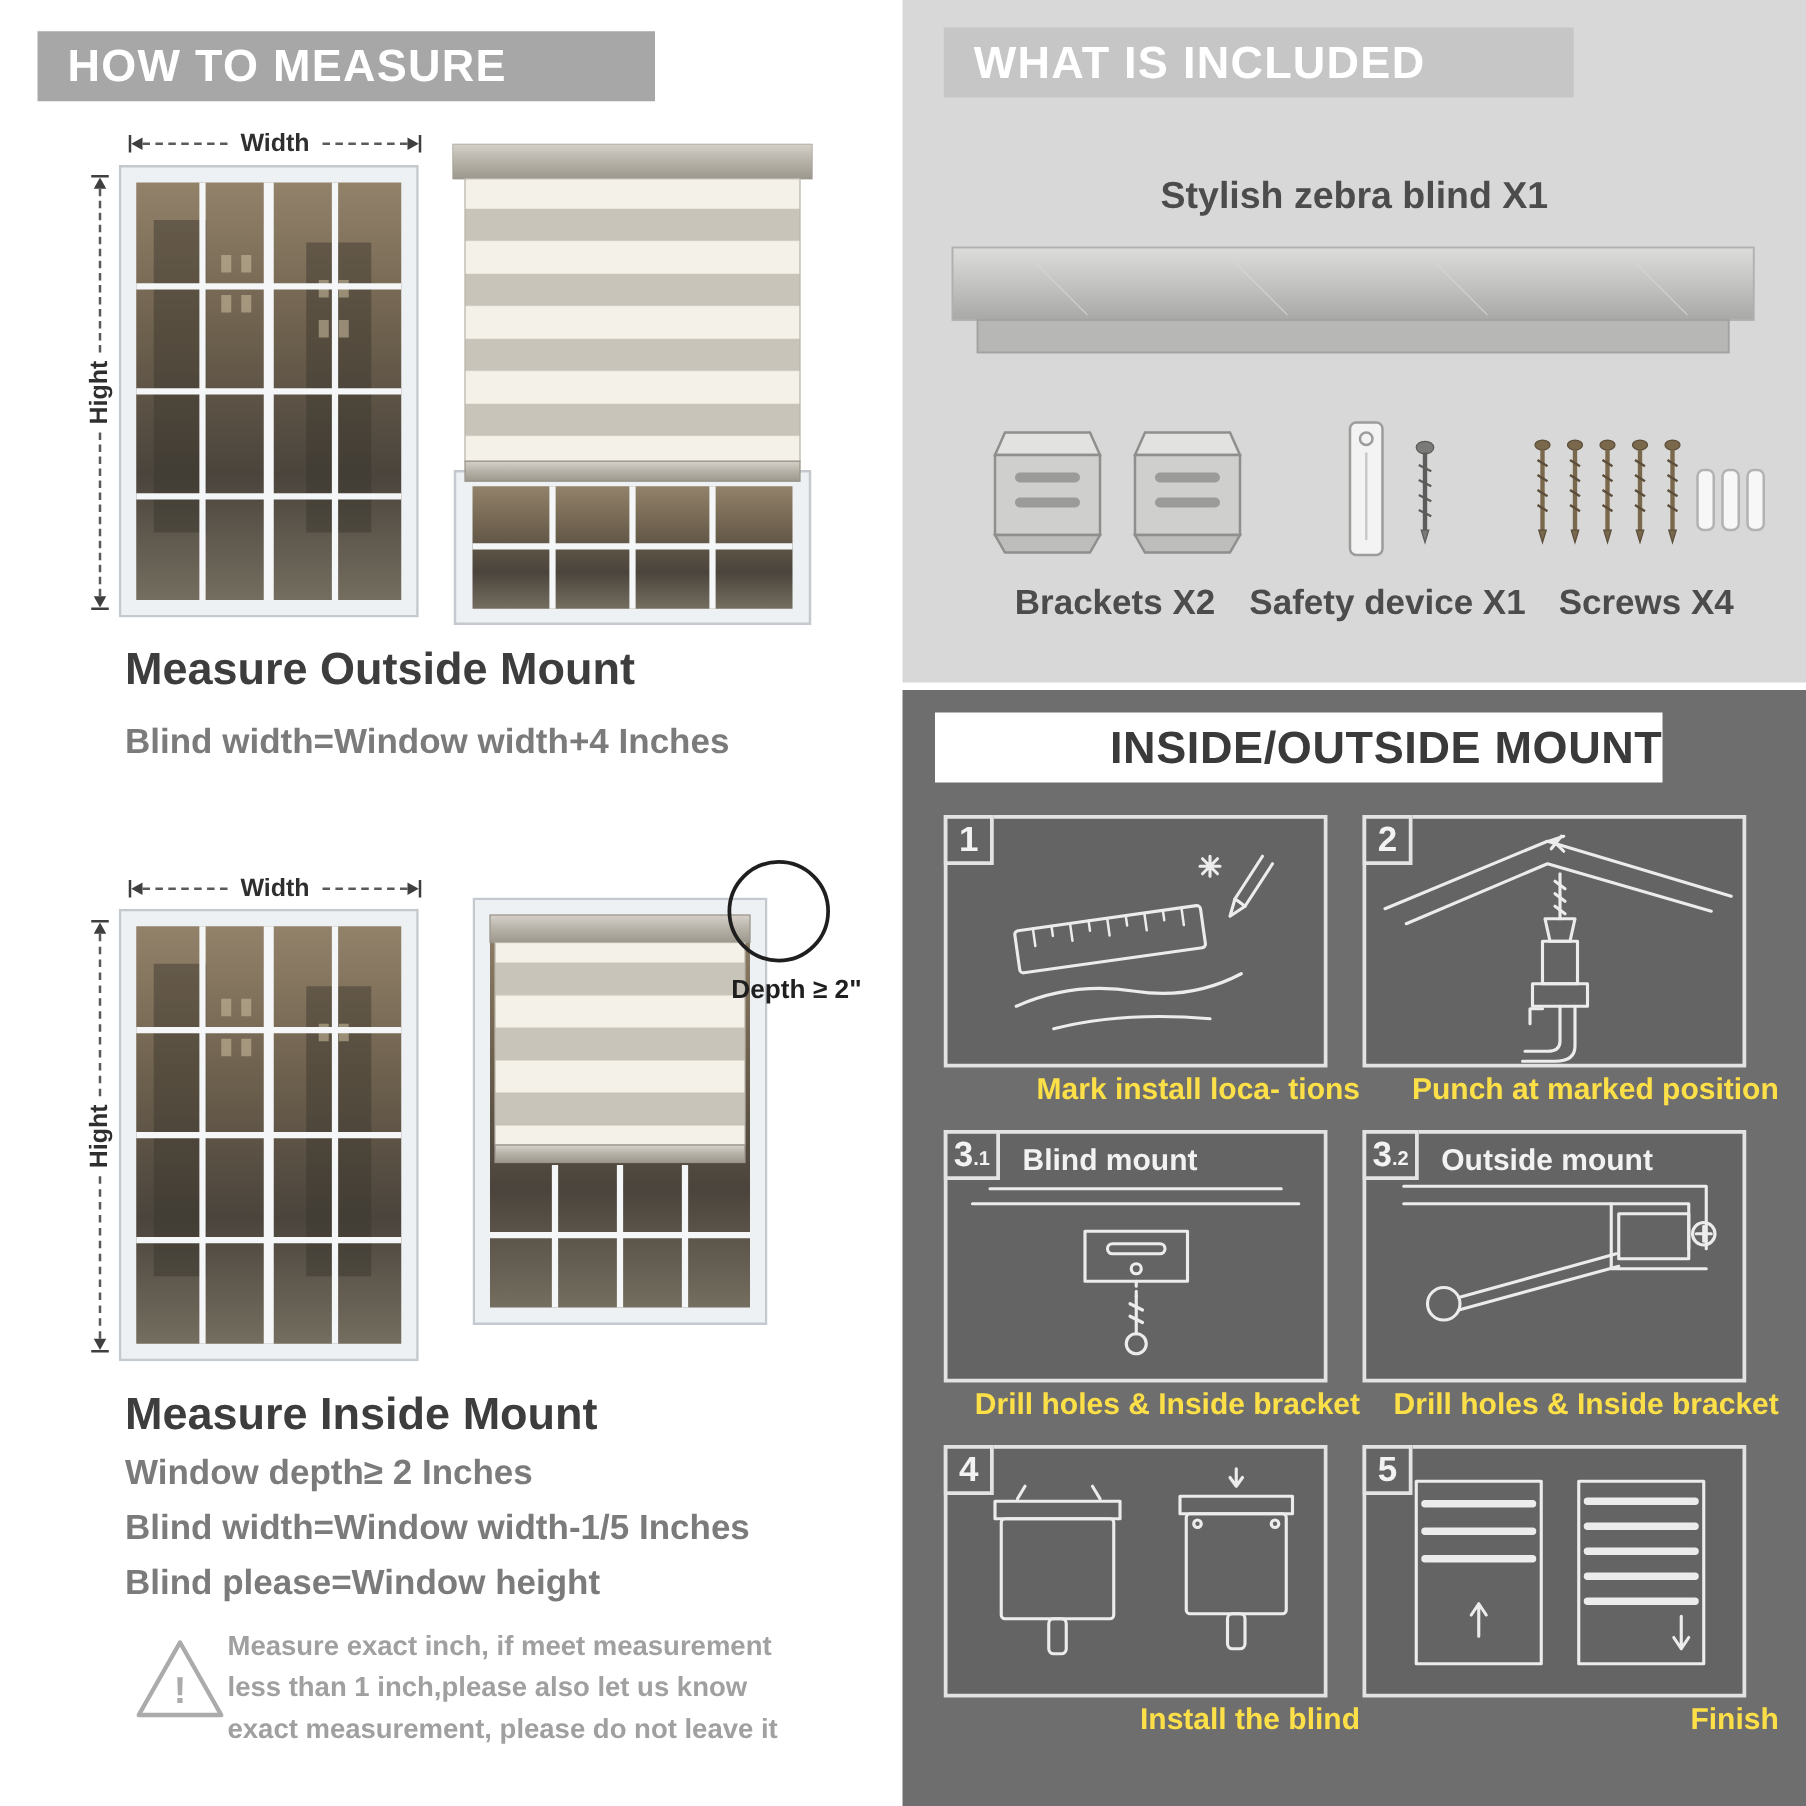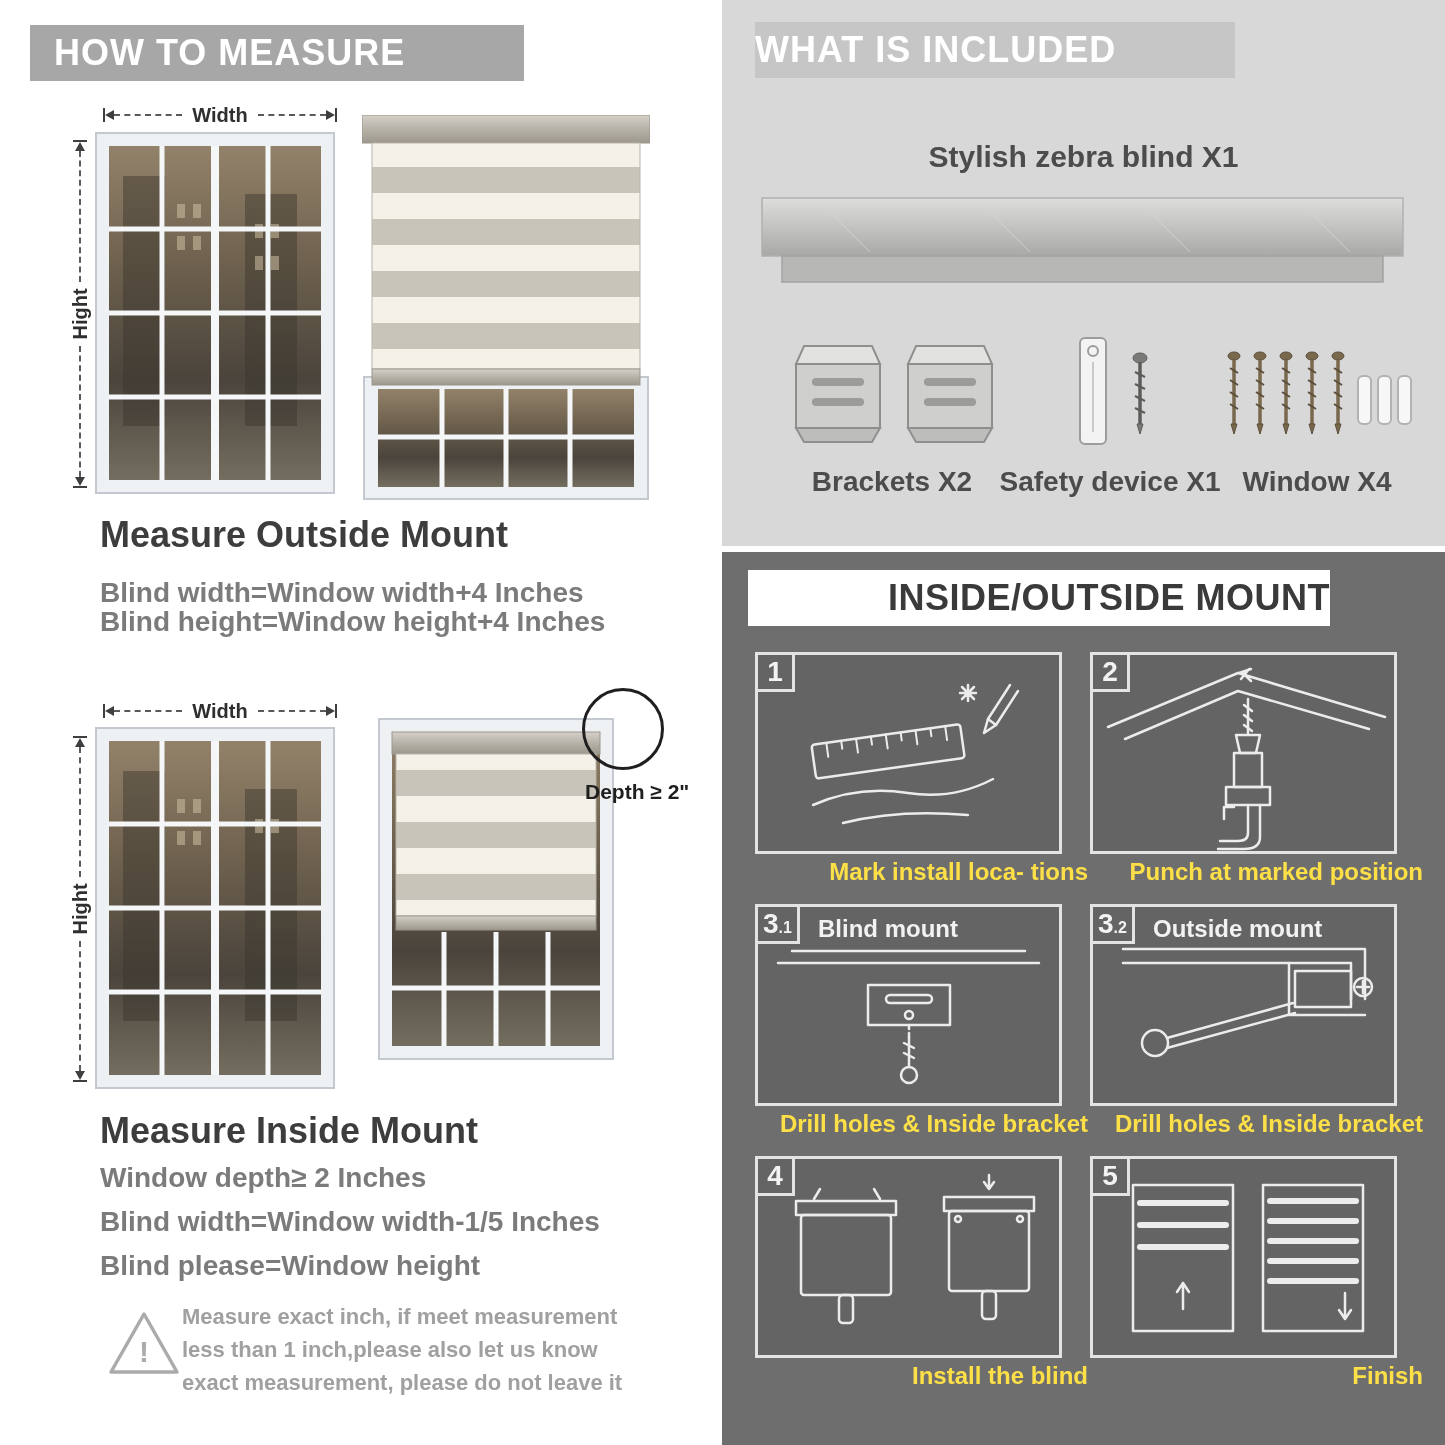--- a/index.html
+++ b/index.html
@@ -26,21 +26,21 @@
   .measure-v{display:flex;flex-direction:column;align-items:center;width:20px;}
   .measure-v .endbar{height:2px;width:14px;background:#3f3f3f;}
   .measure-v .head{width:0;height:0;border-left:5px solid transparent;border-right:5px solid transparent;}
   .measure-v .head.u{border-bottom:9px solid #3f3f3f;}
   .measure-v .head.d{border-top:9px solid #3f3f3f;}
   .measure-v .dash{flex:1;width:0;border-left:2px dashed #5a5a5a;}
   .measure-v .lab{height:64px;display:flex;align-items:center;justify-content:center;transform:rotate(-90deg);font-size:20px;font-weight:bold;color:#2f2f2f;white-space:nowrap;}
 
   
   .included-panel{left:722px;top:0;width:723px;height:546px;background:#d8d8d8;}
-  .included-bar{position:absolute;left:33px;top:22px;width:480px;height:56px;background:#c6c6c6;color:#ffffff;font-weight:bold;font-size:36px;line-height:56px;letter-spacing:1px;}
+  .included-bar{position:absolute;left:33px;top:22px;width:480px;height:56px;background:#c6c6c6;color:#ffffff;font-weight:bold;font-size:36px;line-height:56px;padding-left:24px;letter-spacing:1px;}
   .blind-label{position:absolute;left:0;top:140px;width:723px;text-align:center;font-size:30px;font-weight:bold;color:#4c4c4c;}
   .part-label{position:absolute;font-size:28px;font-weight:bold;color:#4c4c4c;text-align:center;}
 
   
   .mount-panel{left:722px;top:552px;width:723px;height:893px;background:#6e6e6e;text-align:right;}
   .mount-bar{position:absolute;left:26px;top:18px;width:566px;height:56px;background:#ffffff;color:#3a3a3a;font-weight:bold;font-size:36px;line-height:56px;padding-left:16px;letter-spacing:0.5px;}
   .step-box{position:absolute;width:301px;height:196px;background:#646464;border:3px solid #e3e3e3;box-sizing:content-box;}
   .step-badge{position:absolute;top:-3px;left:-3px;height:40px;min-width:40px;border:3px solid #e3e3e3;display:flex;align-items:center;justify-content:center;color:#f2f2f2;font-weight:bold;font-size:28px;padding:0 5px;box-sizing:border-box;background:#646464;z-index:2;}
   .step-badge .sub{font-size:16px;align-self:flex-end;margin-bottom:4px;}
   .step-title{position:absolute;top:8px;left:60px;color:#f2f2f2;font-weight:bold;font-size:24px;z-index:2;}
@@ -141,21 +141,20 @@
         <line x1="16" y1="322" x2="272" y2="322"></line>
       </g>
       <rect x="0" y="0" width="288" height="28" fill="url(#gRail)" stroke="#9a958b" stroke-width="1"></rect>
       <rect x="10" y="28" width="268" height="226" fill="url(#zebraStripes)" stroke="#b9b4aa" stroke-width="1"></rect>
       <rect x="10" y="254" width="268" height="16" fill="url(#gRail)" stroke="#9a958b" stroke-width="1"></rect>
     </svg>
   </div>
 
   <div class="abs big-heading" style="left:100px;top:514px;">Measure Outside Mount</div>
   <div class="abs body-line" style="left:100px;top:560px;margin-top:17px;">Blind width=Window width+4 Inches</div>
-  <div class="abs body-line" style="left:100px;top:606px;">Blind height=Window height+4 Inches</div>
 
   <div class="abs measure-h" style="left:103px;top:702px;width:234px;">
     <span class="endbar"></span>
     <span class="head l"></span>
     <span class="dash"></span>
     <span class="lab">Width</span>
     <span class="dash"></span>
     <span class="head r"></span>
     <span class="endbar"></span>
   </div>
@@ -318,21 +317,21 @@
         <g fill="#ffffff" fill-opacity="0.8" stroke="#b2b2b0" stroke-width="2">
           <rect x="136" y="36" width="13" height="48" rx="5"></rect>
           <rect x="156" y="36" width="13" height="48" rx="5"></rect>
           <rect x="176" y="36" width="13" height="48" rx="5"></rect>
         </g>
       </svg>
     </div>
 
     <div class="part-label" style="left:60px;top:466px;width:220px;">Brackets X2</div>
     <div class="part-label" style="left:268px;top:466px;width:240px;">Safety device X1</div>
-    <div class="part-label" style="left:490px;top:466px;width:210px;">Window X4</div>
+    <div class="part-label" style="left:490px;top:466px;width:210px;">Screws X4</div>
   </div>
 
   <div class="abs mount-panel">
     <div class="mount-bar">INSIDE/OUTSIDE MOUNT</div>
 
     <div class="step-box" style="left:33px;top:100px;">
       <div class="step-badge">
         <span>1</span>
           <span class="sub"></span>
       </div>

